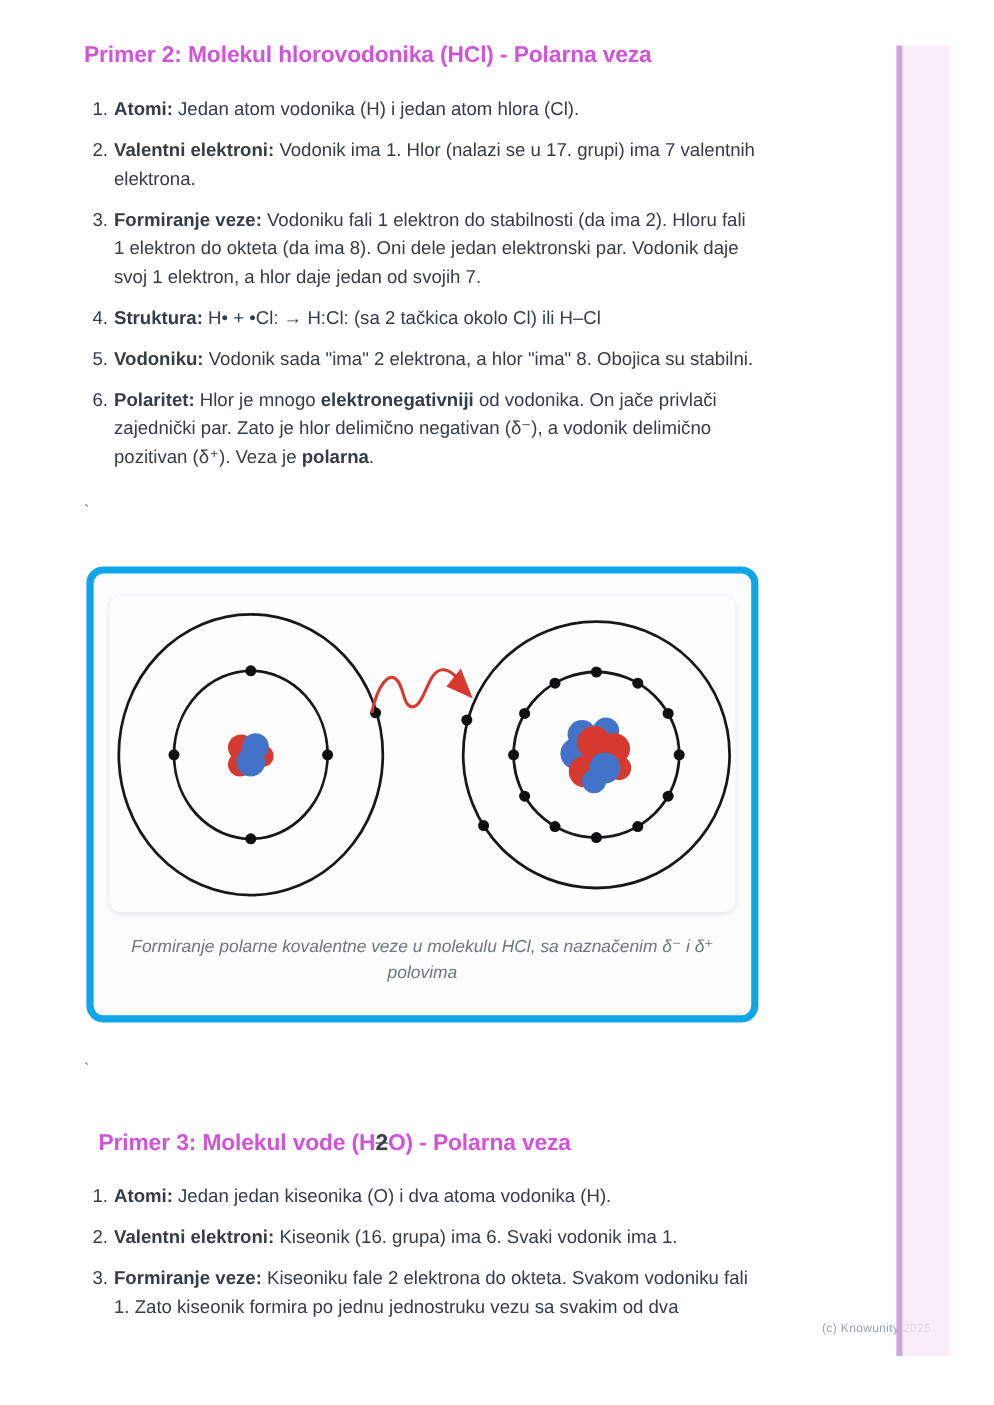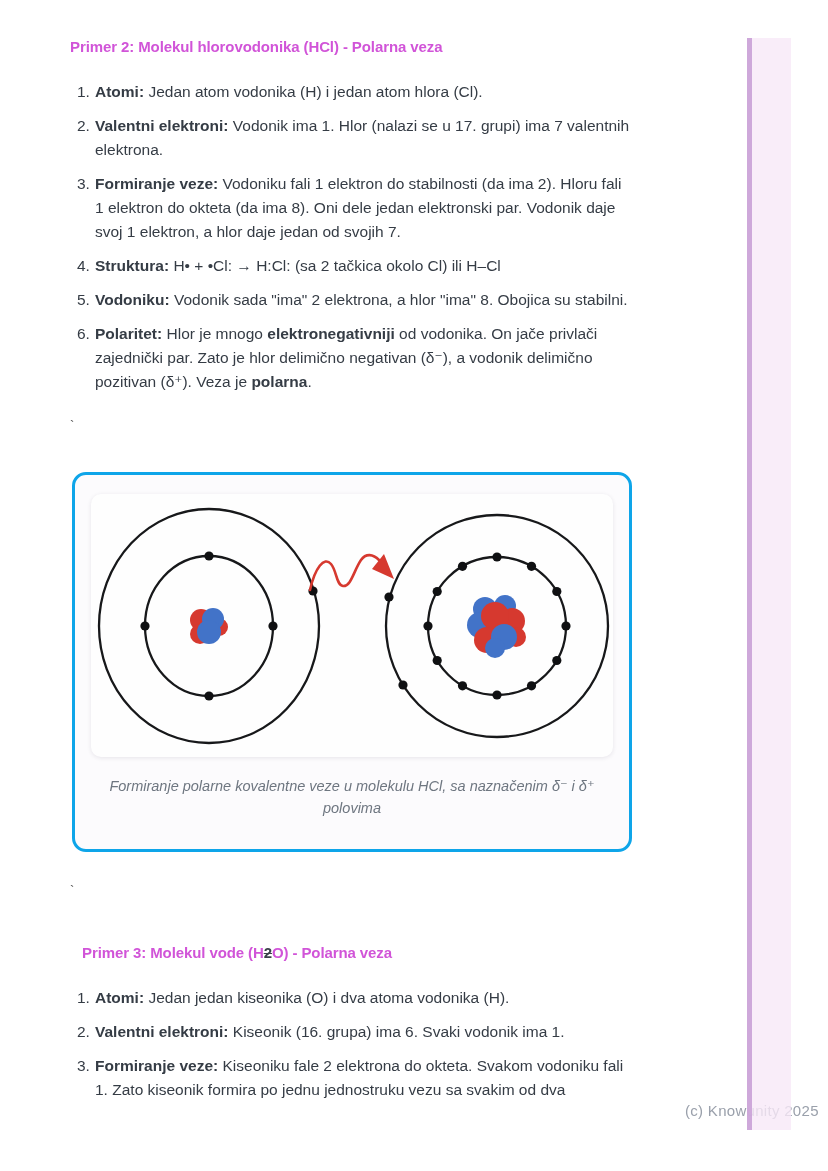--- a/index.html
+++ b/index.html
@@ -4,57 +4,57 @@
 <style>
   html,body{margin:0;padding:0;}
   body{
     width:828px;height:1171px;position:relative;overflow:hidden;
     background:#ffffff;
     font-family:"Liberation Sans","DejaVu Sans",sans-serif;
     color:#353c45;
   }
   .content{position:absolute;left:70px;top:34px;width:564px;}
   .section-heading{
-    font-size:15px;font-weight:700;line-height:26px;margin:0 0 20px 0;
+    font-size:19px;font-weight:700;line-height:26px;margin:0 0 20px 0;
     color:#d154d8;letter-spacing:-0.1px;
   }
   .section-heading .sub-dark{
     color:#3a414a;text-decoration:line-through;
   }
   .olist{margin:0;padding:0;}
   .li-row{display:flex;font-size:15.5px;line-height:24px;margin-bottom:10px;}
   .li-num{flex:0 0 25px;box-sizing:border-box;padding-left:7px;}
   .li-body{flex:1 1 auto;}
   .lbl{font-weight:700;}
   .b{font-weight:700;text-align:center;}
   .tick{font-size:13px;line-height:24px;color:#555;margin:20px 0 0 0;height:24px;}
   .tick2{margin-top:27px;}
   .figure-card{
     box-sizing:border-box;margin:34px 0 0 2px;width:560px;height:380px;
-    border:3px solid #0ea5e9;border-radius:14px;background:#fcfbfd;
+    border:6px solid #0ea5e9;border-radius:14px;background:#fcfbfd;
     padding:19px 0 0 0;
   }
   .figure-panel{
     width:522px;height:263px;margin:0 auto;background:#fefefe;
     border-radius:10px;box-shadow:0 1px 4px rgba(40,30,60,0.10);
   }
   .figure-caption{
     margin:18px auto 0 auto;max-width:500px;text-align:center;
     font-style:italic;font-size:14.5px;line-height:22px;color:#6e7680;
   }
   .heading-3{margin-top:37px;margin-left:12px;}
   .side-strip{
     position:absolute;left:747px;top:38px;width:44px;height:1092px;
     background:rgba(248,233,248,0.8);
     border-left:5px solid rgba(201,160,214,0.9);
     box-sizing:border-box;z-index:3;
   }
   .watermark{
     position:absolute;left:685px;top:1102px;z-index:2;
-    font-size:15px;color:#9aa0ab;letter-spacing:0.3px;white-space:nowrap;
+    font-size:10px;color:#9aa0ab;letter-spacing:0.3px;white-space:nowrap;
   }
 </style>
 </head>
 <body>
 
 <div class="content">
 
   <h2 class="section-heading">Primer 2: Molekul hlorovodonika (HCl) - Polarna veza</h2>
 
   <div class="olist">

